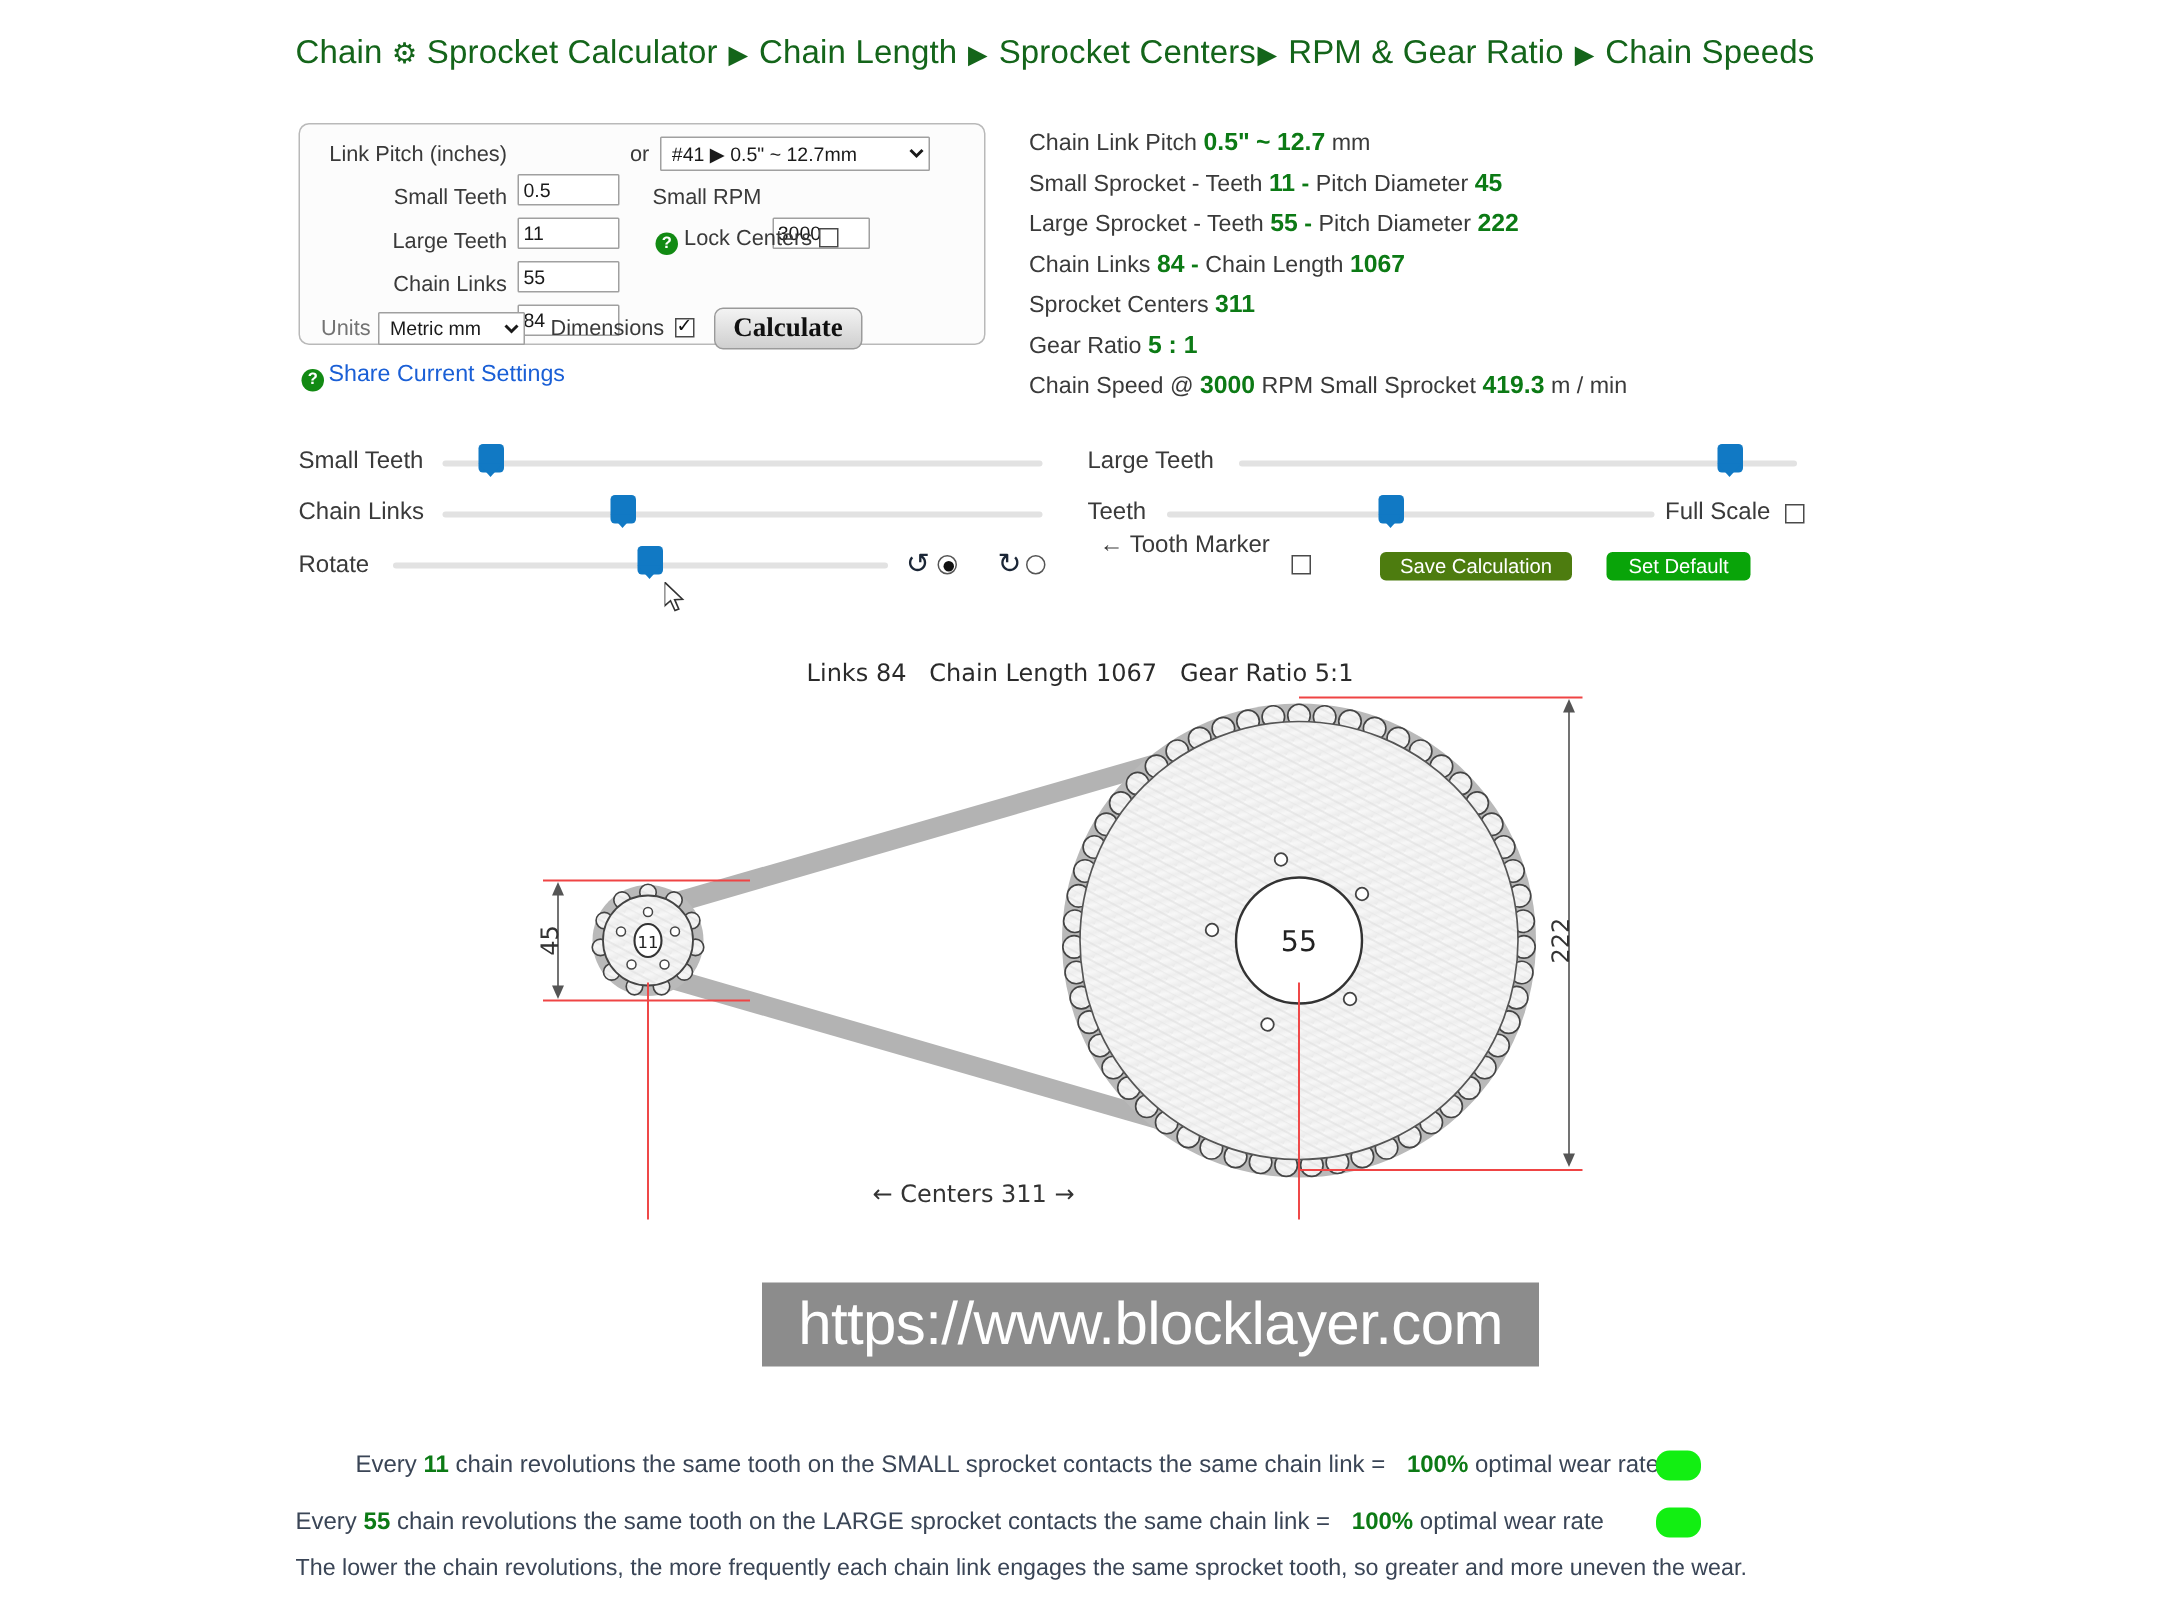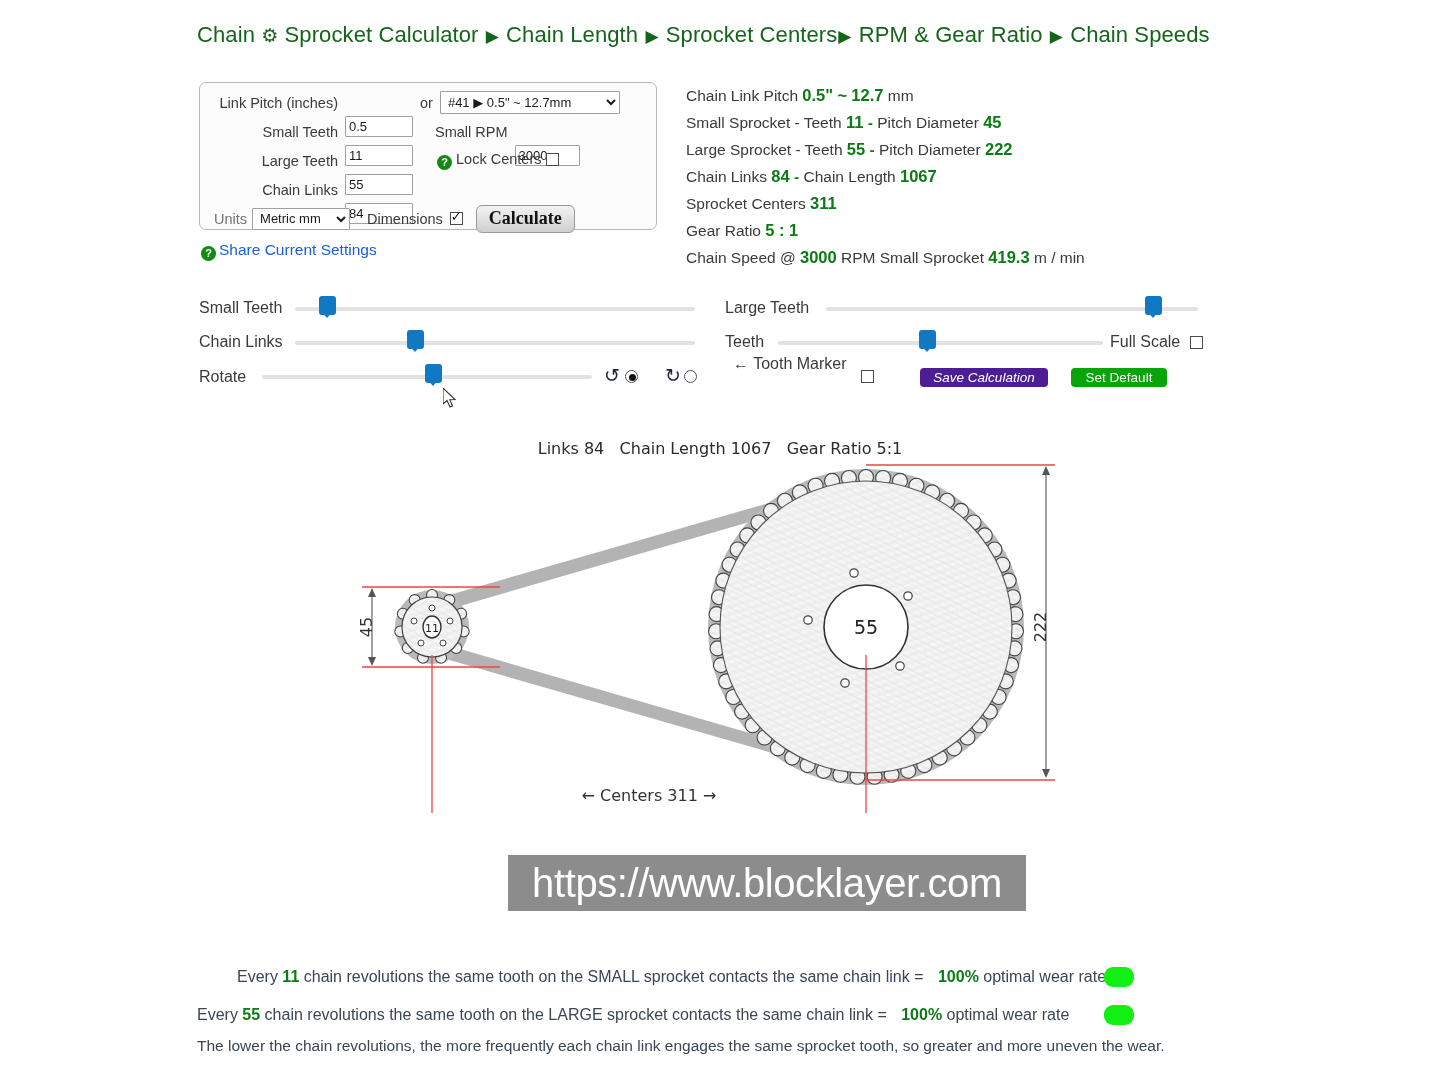--- a/index.html
+++ b/index.html
@@ -108,21 +108,21 @@
   .radio.on::after {
     content: ""; position: absolute; left: 3px; top: 3px;
     width: 7px; height: 7px; border-radius: 50%; background: #111;
   }
   .ctl-text { position: absolute; font-size: 16px; color: #3a3a3a; white-space: nowrap; }
   .btn-save, .btn-def {
     position: absolute; border: none; border-radius: 4px; color: #fff;
     font-family: "Liberation Sans", sans-serif; font-size: 13.5px;
     height: 19px; cursor: pointer; padding: 0 6px;
   }
-  .btn-save { background: #4c1d95; font-style: italic; }
+  .btn-save { background: #4d7c0f; }
   .btn-def  { background: #09a409; }
   .sqchk {
     position: absolute; width: 13px; height: 13px;
     border: 1px solid #4a4a4a; background: #fff;
   }
 
   
   .diag-head {
     position: absolute; left: 0; right: 0; top: 439px; text-align: center;
     font-size: 16px; color: #2a2a2a; font-family: "DejaVu Sans", sans-serif;

